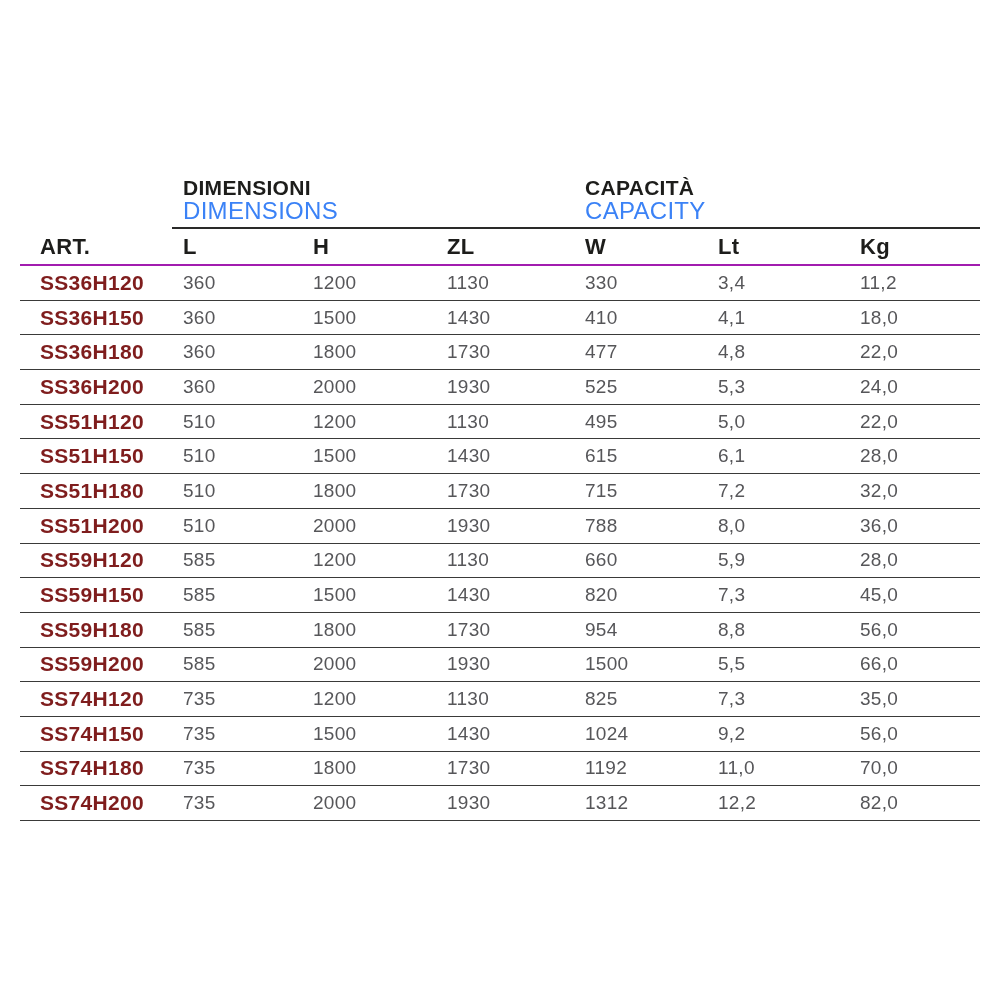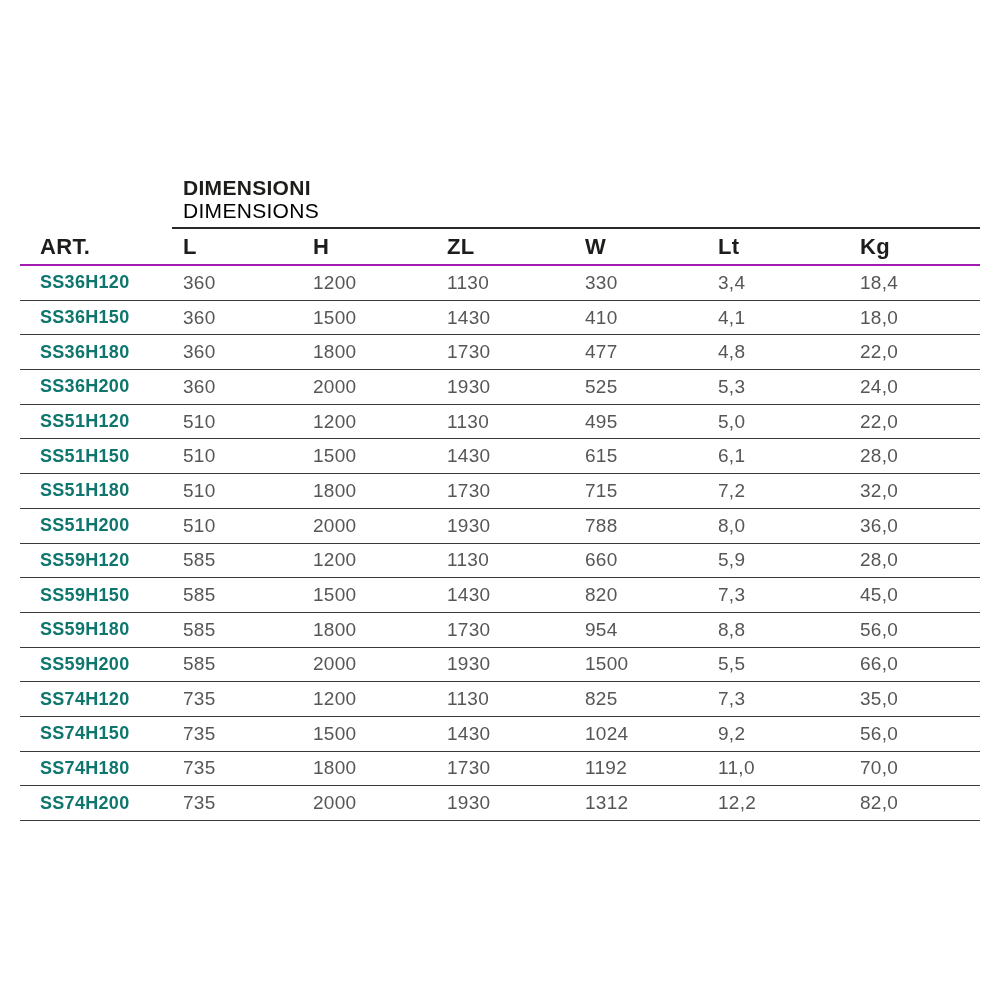--- a/index.html
+++ b/index.html
@@ -33,23 +33,23 @@
     padding-bottom: 5px;
   }
   .group-cell .it {
     font-size: 21px;
     font-weight: 700;
     color: #1d1d1b;
     letter-spacing: 0.3px;
     line-height: 23px;
   }
   .group-cell .en {
-    font-size: 21px;
+    font-size: 24px;
     font-weight: 400;
-    color: #000000;
+    color: #3b82f6;
     letter-spacing: 0.3px;
     line-height: 23px;
   }
   .group-underline {
     height: 0;
     border-bottom: 2px solid #2a2a29;
     margin-left: 152px;
   }
   
   .col-header-row {
@@ -65,23 +65,23 @@
   .col-header-row .art-col {
     padding-left: 20px;
   }
   
   .data-row {
     height: 34.7px;
     border-bottom: 1.5px solid #3a3a39;
   }
   .data-row .art-cell {
     padding-left: 20px;
-    font-size: 18px;
+    font-size: 21px;
     font-weight: 700;
-    color: #0f766e;
+    color: #7f1d1d;
     letter-spacing: 0.3px;
     white-space: nowrap;
   }
   .data-row .value-cell {
     font-size: 19px;
     font-weight: 400;
     color: #565659;
     letter-spacing: 0.3px;
     white-space: nowrap;
   }
@@ -90,20 +90,24 @@
 <body>
 
 <div class="sheet">
   <div class="spec-table">
 
     <div class="group-header">
       <div class="group-cell"></div>
       <div class="group-cell">
         <div class="it">DIMENSIONI</div>
         <div class="en">DIMENSIONS</div>
+      </div>
+      <div class="group-cell">
+        <div class="it">CAPACITÀ</div>
+        <div class="en">CAPACITY</div>
       </div>
     </div>
     <div class="group-underline"></div>
 
     <div class="grid-row col-header-row">
       <div class="col-label art-col">ART.</div>
       <div class="col-label">L</div>
       <div class="col-label">H</div>
       <div class="col-label">ZL</div>
       <div class="col-label">W</div>
@@ -112,21 +116,21 @@
     </div>
 
     <div id="table-body">
   <div class="grid-row data-row">
     <div class="art-cell">SS36H120</div>
     <div class="value-cell">360</div>
     <div class="value-cell">1200</div>
     <div class="value-cell">1130</div>
     <div class="value-cell">330</div>
     <div class="value-cell">3,4</div>
-    <div class="value-cell">18,4</div>
+    <div class="value-cell">11,2</div>
   </div>
 
   <div class="grid-row data-row">
     <div class="art-cell">SS36H150</div>
     <div class="value-cell">360</div>
     <div class="value-cell">1500</div>
     <div class="value-cell">1430</div>
     <div class="value-cell">410</div>
     <div class="value-cell">4,1</div>
     <div class="value-cell">18,0</div>

